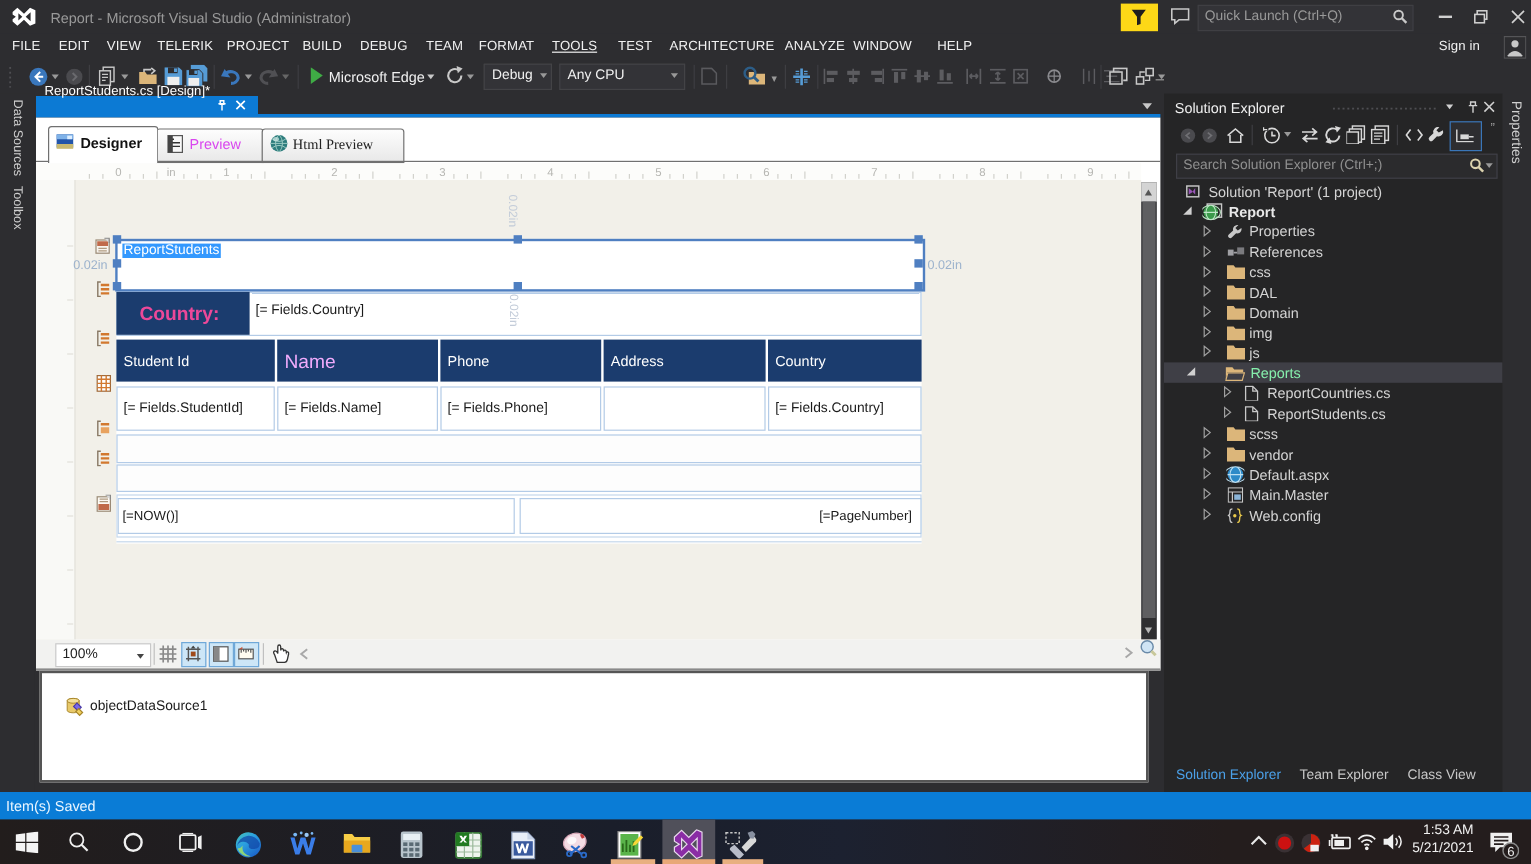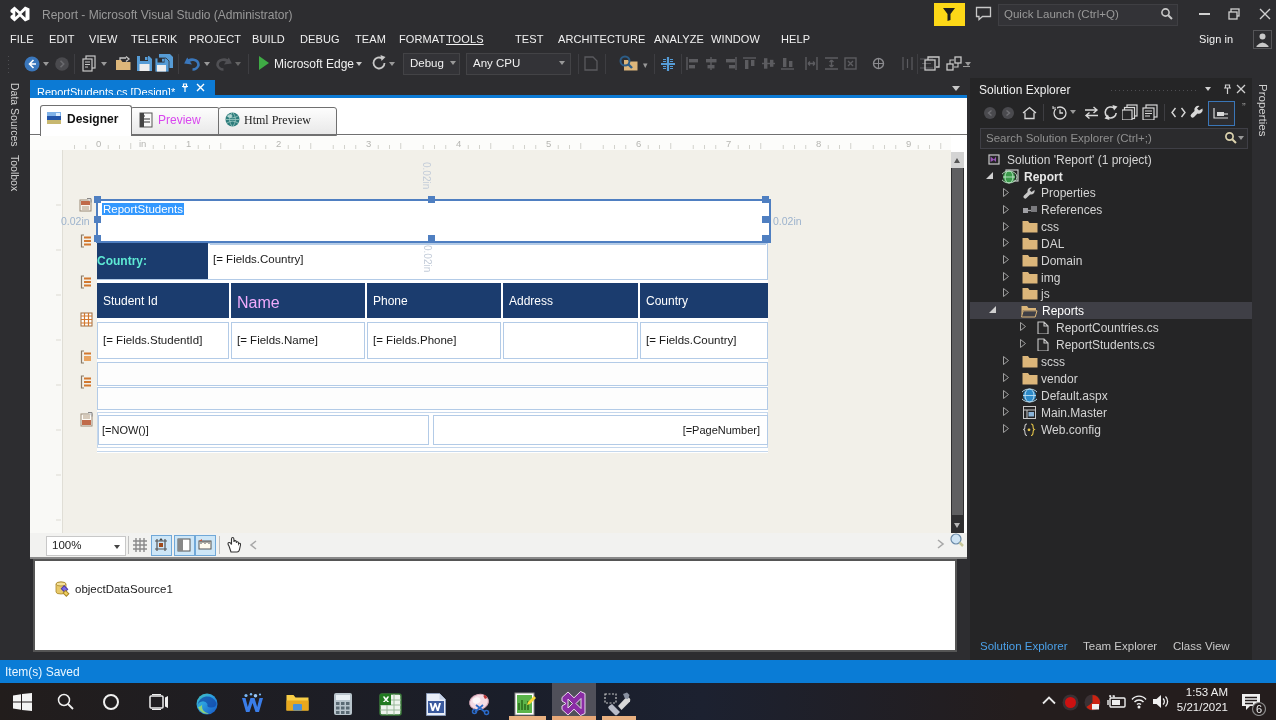--- a/index.html
+++ b/index.html
@@ -44,21 +44,21 @@
 
 <div class="a menu" style="left:10px;top:33px;">FILE</div>
 <div class="a menu" style="left:49px;top:33px;">EDIT</div>
 <div class="a menu" style="left:89px;top:33px;">VIEW</div>
 <div class="a menu" style="left:131px;top:33px;">TELERIK</div>
 <div class="a menu" style="left:189px;top:33px;">PROJECT</div>
 <div class="a menu" style="left:252px;top:33px;">BUILD</div>
 <div class="a menu" style="left:300px;top:33px;">DEBUG</div>
 <div class="a menu" style="left:355px;top:33px;">TEAM</div>
 <div class="a menu" style="left:399px;top:33px;">FORMAT</div>
-<div class="a menu" style="left:446px;top:33px;text-decoration:underline;">TOOLS</div>
+<div class="a menu" style="left:460px;top:33px;text-decoration:underline;">TOOLS</div>
 <div class="a menu" style="left:515px;top:33px;">TEST</div>
 <div class="a menu" style="left:558px;top:33px;">ARCHITECTURE</div>
 <div class="a menu" style="left:654px;top:33px;">ANALYZE</div>
 <div class="a menu" style="left:711px;top:33px;">WINDOW</div>
 <div class="a menu" style="left:781px;top:33px;">HELP</div>
 <div class="a menu" style="left:1199px;top:33px;">Sign in</div>
 <svg class="a" style="left:1253px;top:30px" width="19" height="19">
     <rect x="0.5" y="0.5" width="18" height="18" fill="none" stroke="#555558"></rect>
     <circle cx="9.5" cy="6.5" r="3" fill="#c8c8c8"></circle>
     <path fill="#c8c8c8" d="M3.5,16 q6,-7 12,0 v1 h-12 Z"></path>
@@ -214,21 +214,21 @@
     <path d="M4,8 V4 h4 M12,7 v4 h-4" fill="none" stroke="#c8c8c8" stroke-width="1.1"></path>
   </svg>
 <div class="a tri-d" style="left:965px;top:62px;border-top-color:#999;"></div>
 <div class="a" style="left:963px;top:66px;width:7px;height:1px;background:#999;"></div>
 
 <div class="a" style="left:0;top:78px;width:29px;height:582px;background:#2d2d30;"></div>
 <div class="a" style="left:9px;top:83px;color:#cfcfcf;font-size:10.5px;writing-mode:vertical-rl;">Data Sources</div>
 <div class="a" style="left:9px;top:155px;color:#cfcfcf;font-size:10.5px;writing-mode:vertical-rl;">Toolbox</div>
 
 <div class="a" style="left:30px;top:80px;width:185px;height:15px;background:#0c7ad4;"></div>
-<div class="a" style="left:37px;top:70px;color:#ffffff;font-size:11px;margin-top:16px;">ReportStudents.cs [Design]*</div>
+<div class="a" style="left:37px;top:70px;color:#ffffff;font-size:11px;">ReportStudents.cs [Design]*</div>
 <svg class="a" style="left:180px;top:83px" width="10" height="10">
     <path stroke="#fff" stroke-width="1.2" fill="none" d="M2,3.5 h6 M5,3.5 V9 M3.5,1 v3 h3 v-3 Z"></path>
   </svg>
 <svg class="a" style="left:196px;top:83px" width="9" height="9">
     <path stroke="#fff" stroke-width="1.4" d="M1,1 L8,8 M8,1 L1,8"></path>
   </svg>
 <div class="a" style="left:30px;top:95px;width:937px;height:3px;background:#0c7ad4;"></div>
 <div class="a" style="left:952px;top:86px;width:0;height:0;border-left:4.5px solid transparent;border-right:4.5px solid transparent;border-top:5px solid #c8c8c8;"></div>
 
 <div class="a" style="left:30px;top:98px;width:937px;height:460px;background:#ffffff;"></div>
@@ -292,21 +292,21 @@
     </g>
     <g stroke="#dddbd3">
       <path d="M26,55 h5 M26,100 h5 M26,145 h5 M26,190 h5 M26,235 h5 M26,280 h5 M26,325 h5 M26,370 h5"></path>
     </g>
   </svg>
 
 <div class="a" style="left:97px;top:200px;width:671px;height:253px;background:#ffffff;"></div>
 
 <div class="a" style="left:97px;top:243px;width:669px;height:35px;border:1px solid #b3cbe7;background:#fff;"></div>
 <div class="a" style="left:97px;top:243px;width:111px;height:36px;background:#1b3c6e;"></div>
-<div class="a" style="left:97px;top:254px;width:105px;color:#5eead4;font-size:12px;font-weight:bold;text-align:left;">Country:</div>
+<div class="a" style="left:97px;top:254px;width:105px;color:#ec4899;font-size:16px;font-weight:bold;text-align:center;">Country:</div>
 <div class="a" style="left:210px;top:244px;width:556px;height:33px;border-top:1px solid #b3cbe7;background:#fff;"></div>
 <div class="a" style="left:213px;top:253px;color:#1a1a1a;font-size:11.5px;">[= Fields.Country]</div>
 
 <div class="a" style="left:97px;top:283px;width:132px;height:35px;background:#1b3c6e;"></div>
 <div class="a" style="left:231px;top:283px;width:134px;height:35px;background:#1b3c6e;"></div>
 <div class="a" style="left:367px;top:283px;width:134px;height:35px;background:#1b3c6e;"></div>
 <div class="a" style="left:503px;top:283px;width:135px;height:35px;background:#1b3c6e;"></div>
 <div class="a" style="left:640px;top:283px;width:128px;height:35px;background:#1b3c6e;"></div>
 <div class="a" style="left:103px;top:294px;color:#fff;font-size:12px;">Student Id</div>
 <div class="a" style="left:237px;top:294px;color:#f0abfc;font-size:16px;">Name</div>
@@ -578,21 +578,21 @@
     <path fill="#dcb67a" d="M0.5,1 h5.5 l1.5,2 h8 v9.5 h-15 Z"></path>
   </svg>
 <div class="a" style="left:1041px;top:287px;color:#d4d4d4;font-size:12px;">js</div>
 <svg class="a" style="left:988px;top:305px" width="9" height="9">
     <path fill="#d0d0d0" d="M8,1 V8 H1 Z"></path>
   </svg>
 <svg class="a" style="left:1021px;top:304px" width="17" height="14">
     <path fill="#dcb67a" d="M0.5,2 h5.5 l1.5,2 h7.5 v2 h-13 l-1.5,6 Z"></path>
     <path fill="#3f3f46" stroke="#dcb67a" stroke-width="1" d="M2.2,6.8 h13.8 l-1.8,6.2 h-13.7 Z"></path>
   </svg>
-<div class="a" style="left:1042px;top:304px;color:#ffffff;font-size:12px;">Reports</div>
+<div class="a" style="left:1042px;top:304px;color:#86efac;font-size:12px;">Reports</div>
 <svg class="a" style="left:1019px;top:321px" width="9" height="11">
     <path fill="none" stroke="#a0a0a0" d="M1.5,1.5 L6.5,5.5 L1.5,9.5 Z"></path>
   </svg>
 <svg class="a" style="left:1037px;top:321px" width="12" height="13">
     <path fill="none" stroke="#c8c8c8" stroke-width="1.1" d="M1,1 h6 l4,4 v8 h-10 Z M7,1 v4 h4"></path>
   </svg>
 <div class="a" style="left:1056px;top:321px;color:#d4d4d4;font-size:12px;">ReportCountries.cs</div>
 <svg class="a" style="left:1019px;top:338px" width="9" height="11">
     <path fill="none" stroke="#a0a0a0" d="M1.5,1.5 L6.5,5.5 L1.5,9.5 Z"></path>
   </svg>

